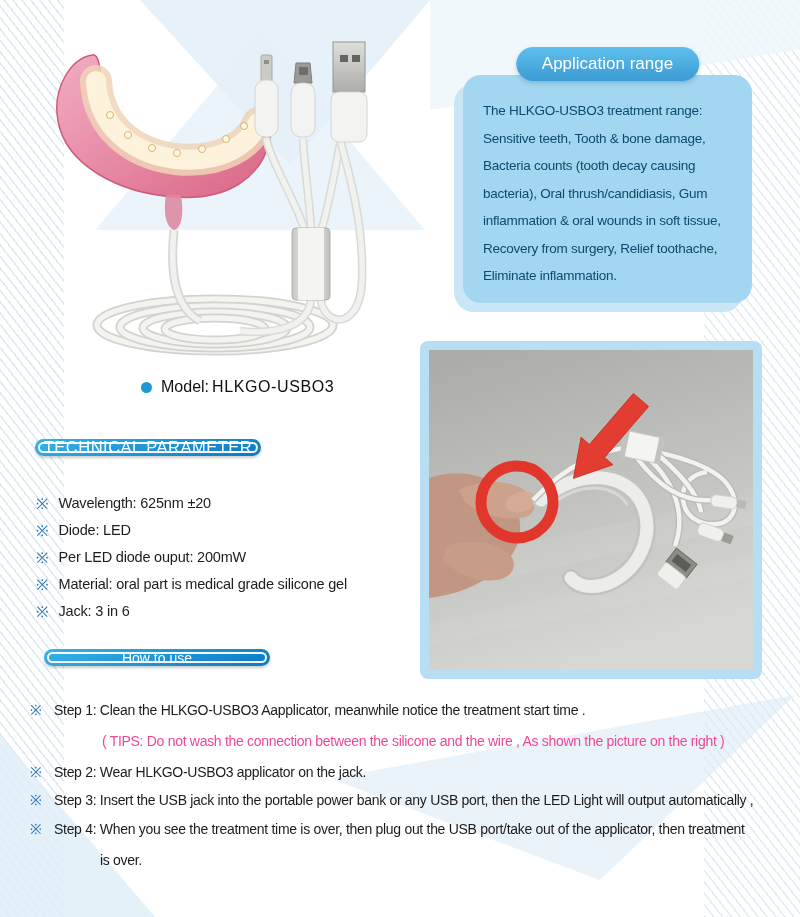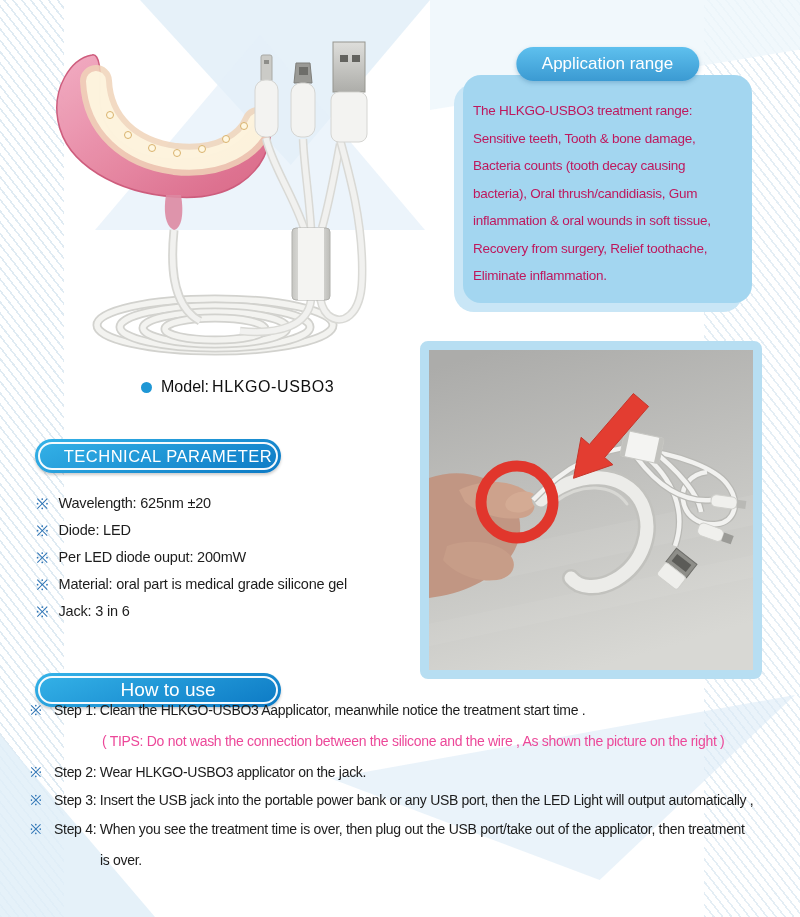--- a/index.html
+++ b/index.html
@@ -35,43 +35,43 @@
     content:"";position:absolute;inset:0;border-radius:20px;
     background:#c9e6f6;transform:translate(-9px,9px);z-index:-1;
   }
   .app-pill{
     position:absolute;left:50%;top:-28px;transform:translateX(-50%);
     background:linear-gradient(180deg,#5ec0ee,#3b9ad2);
     color:#ffffff;font-size:17px;padding:7px 26px;border-radius:20px;
     white-space:nowrap;box-shadow:0 2px 4px rgba(60,120,160,.35);
   }
   .app-body{
-    padding:22px 8px 0 10px;font-size:13.5px;letter-spacing:-0.25px;
-    line-height:27.5px;color:#be185d;white-space:pre-line;
+    padding:22px 8px 0 20px;font-size:13.5px;letter-spacing:-0.25px;
+    line-height:27.5px;color:#0c4a6e;white-space:pre-line;
   }
 
   
   .model-row{position:absolute;left:141px;top:378px;display:flex;align-items:center;gap:9px;}
   .model-dot{width:11px;height:11px;border-radius:50%;background:#1f97d5;}
   .model-text{font-size:16px;color:#101010;}
   .model-text .val{letter-spacing:.6px;margin-left:3px;margin-top:11px;}
 
   
   .section-pill{
-    position:absolute;width:226px;height:34px;border-radius:17px;
+    position:absolute;width:226px;height:17px;border-radius:17px;
     background:linear-gradient(160deg,#35b3e8,#0c79c4);
     display:flex;align-items:center;justify-content:center;
-    color:#ffffff;box-shadow:0 2px 3px rgba(0,0,0,.2);padding-left:20px;
+    color:#ffffff;box-shadow:0 2px 3px rgba(0,0,0,.2);
   }
   .section-pill::before{
     content:"";position:absolute;inset:3px;border:2px solid rgba(255,255,255,.95);
     border-radius:14px;pointer-events:none;
   }
   .pill-tech{left:35px;top:439px;font-size:16.5px;letter-spacing:.5px;}
-  .pill-howto{left:35px;top:649px;font-size:19px;margin-top:24px;}
+  .pill-howto{left:44px;top:649px;font-size:14px;}
 
   
   .tech-list{position:absolute;left:36px;top:489px;width:420px;}
   .tech-row{display:flex;align-items:center;gap:10px;height:27px;}
   .marker{color:#2e74b5;font-size:15px;flex:0 0 auto;}
   .tech-text{font-size:14.5px;letter-spacing:-0.2px;color:#1d1d1d;white-space:nowrap;}
 
   
   .photo-panel{
     position:absolute;left:420px;top:341px;width:324px;height:320px;

